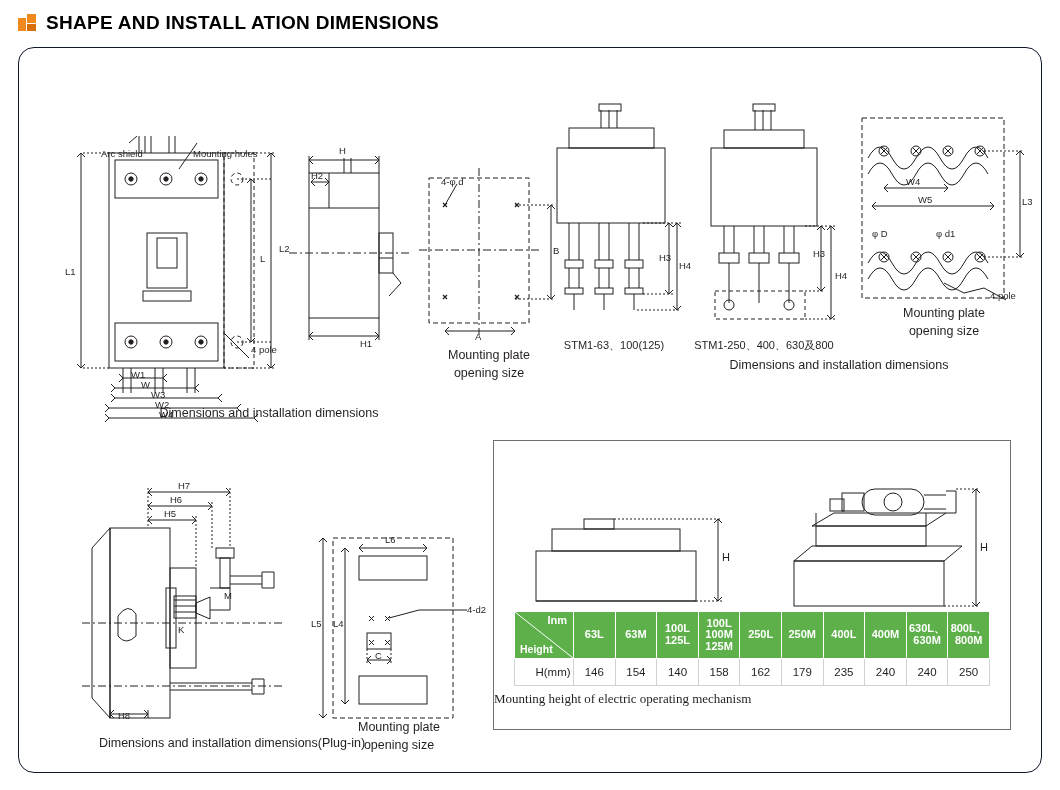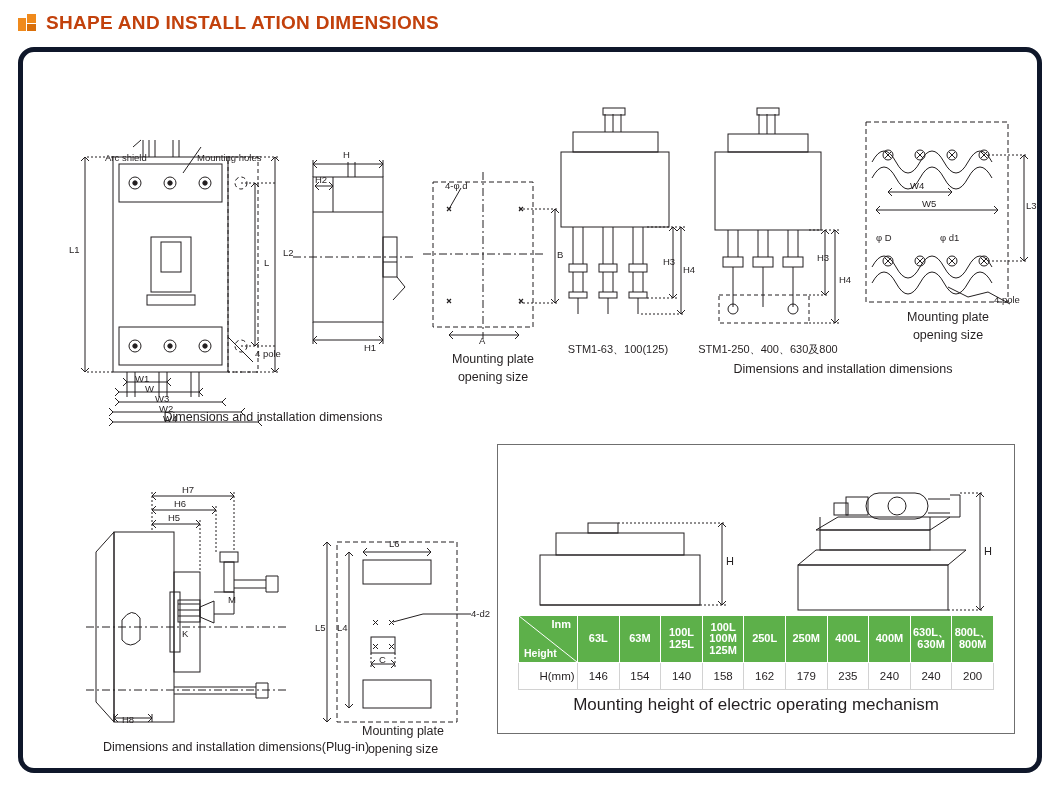--- a/index.html
+++ b/index.html
@@ -16,27 +16,27 @@
     position:absolute;left:18px;top:12px;
     display:flex;align-items:center;gap:10px;
   }
   .hdr-mark{
     width:18px;height:18px;position:relative;flex:0 0 auto;
   }
   .hdr-mark .sq1{position:absolute;left:0;top:4px;width:8px;height:13px;background:#f08a1c;}
   .hdr-mark .sq2{position:absolute;left:9px;top:0;width:9px;height:9px;background:#f08a1c;}
   .hdr-mark .sq3{position:absolute;left:9px;top:10px;width:9px;height:7px;background:#d96f0a;}
   .page-title{
-    font-size:19px;font-weight:bold;letter-spacing:.3px;color:#c2410c;
+    font-size:19px;font-weight:bold;letter-spacing:.3px;color:#000000;
     white-space:nowrap;
   }
   
   .panel{
     position:absolute;left:18px;top:47px;width:1024px;height:726px;
-    border:5px solid #0f172a;border-radius:16px;background:#fff;
+    border:1px solid #0f172a;border-radius:16px;background:#fff;
     box-sizing:border-box;
   }
   
   .cap{position:absolute;font-size:12.5px;color:#231f20;text-align:center;white-space:nowrap;}
   .cap.sm{font-size:11px;}
   .lbl{position:absolute;font-size:9.5px;color:#231f20;white-space:nowrap;}
   svg{position:absolute;left:0;top:0;overflow:visible;}
   
   .mech-box{
     position:absolute;left:474px;top:392px;width:518px;height:290px;
@@ -59,21 +59,21 @@
     border:1px solid #d2d2d2;background:#fff;color:#231f20;height:26px;font-size:11.5px;
   }
   table.mech tbody td.rowhead{font-weight:normal;padding-left:18px;}
   .corner-inner{position:relative;width:100%;height:100%;}
   .corner-inner .diag{
     position:absolute;left:0;top:0;width:100%;height:100%;
   }
   .corner-inner .t1{position:absolute;right:6px;top:3px;font-size:11px;}
   .corner-inner .t2{position:absolute;left:5px;bottom:3px;font-size:10.5px;}
   .mech-cap{
-    position:absolute;left:0;right:0;top:250px;text-align:center;font-size:17px;
+    position:absolute;left:0;right:0;top:250px;text-align:left;font-size:13px;font-family:Liberation Serif, serif;
   }
 </style>
 </head>
 <body>
 
 <div class="page-header">
   <span class="hdr-mark">
     <span class="sq1"></span>
       <span class="sq2"></span>
       <span class="sq3"></span>
@@ -137,21 +137,21 @@
         <path d="M90 370 L235 370 M86 366 L90 370 L86 374 M239 366 L235 370 L239 374"></path>
 
         <path d="M110 95 L118 88"></path>
         <path d="M178 95 L160 121"></path>
         <path d="M205 285 L230 310"></path>
       </g>
     </svg>
     <span class="lbl" style="left:82px;top:100px;">Arc shield</span>
     <span class="lbl" style="left:174px;top:100px;">Mounting holes</span>
     <span class="lbl" style="left:232px;top:296px;">4 pole</span>
-    <span class="lbl" style="left:46px;top:192px;">L1</span>
+    <span class="lbl" style="left:46px;top:218px;">L1</span>
     <span class="lbl" style="left:220px;top:195px;margin-left:40px;">L2</span>
     <span class="lbl" style="left:241px;top:205px;">L</span>
     <span class="lbl" style="left:112px;top:321px;">W1</span>
     <span class="lbl" style="left:122px;top:331px;">W</span>
     <span class="lbl" style="left:132px;top:341px;">W3</span>
     <span class="lbl" style="left:136px;top:351px;">W2</span>
     <span class="lbl" style="left:140px;top:361px;">W4</span>
     <div class="cap" style="left:0;width:500px;top:358px;">Dimensions and installation dimensions</div>
   </div>
 
@@ -453,21 +453,21 @@
           <td class="rowhead">H(mm)</td>
           <td>146</td>
           <td>154</td>
           <td>140</td>
           <td>158</td>
           <td>162</td>
           <td>179</td>
           <td>235</td>
           <td>240</td>
           <td>240</td>
-          <td>200</td>
+          <td>250</td>
         </tr>
       </tbody>
     </table>
 
     <div class="mech-cap">Mounting height of electric operating mechanism</div>
   </div>
 
 </div>
 
 </body></html>

